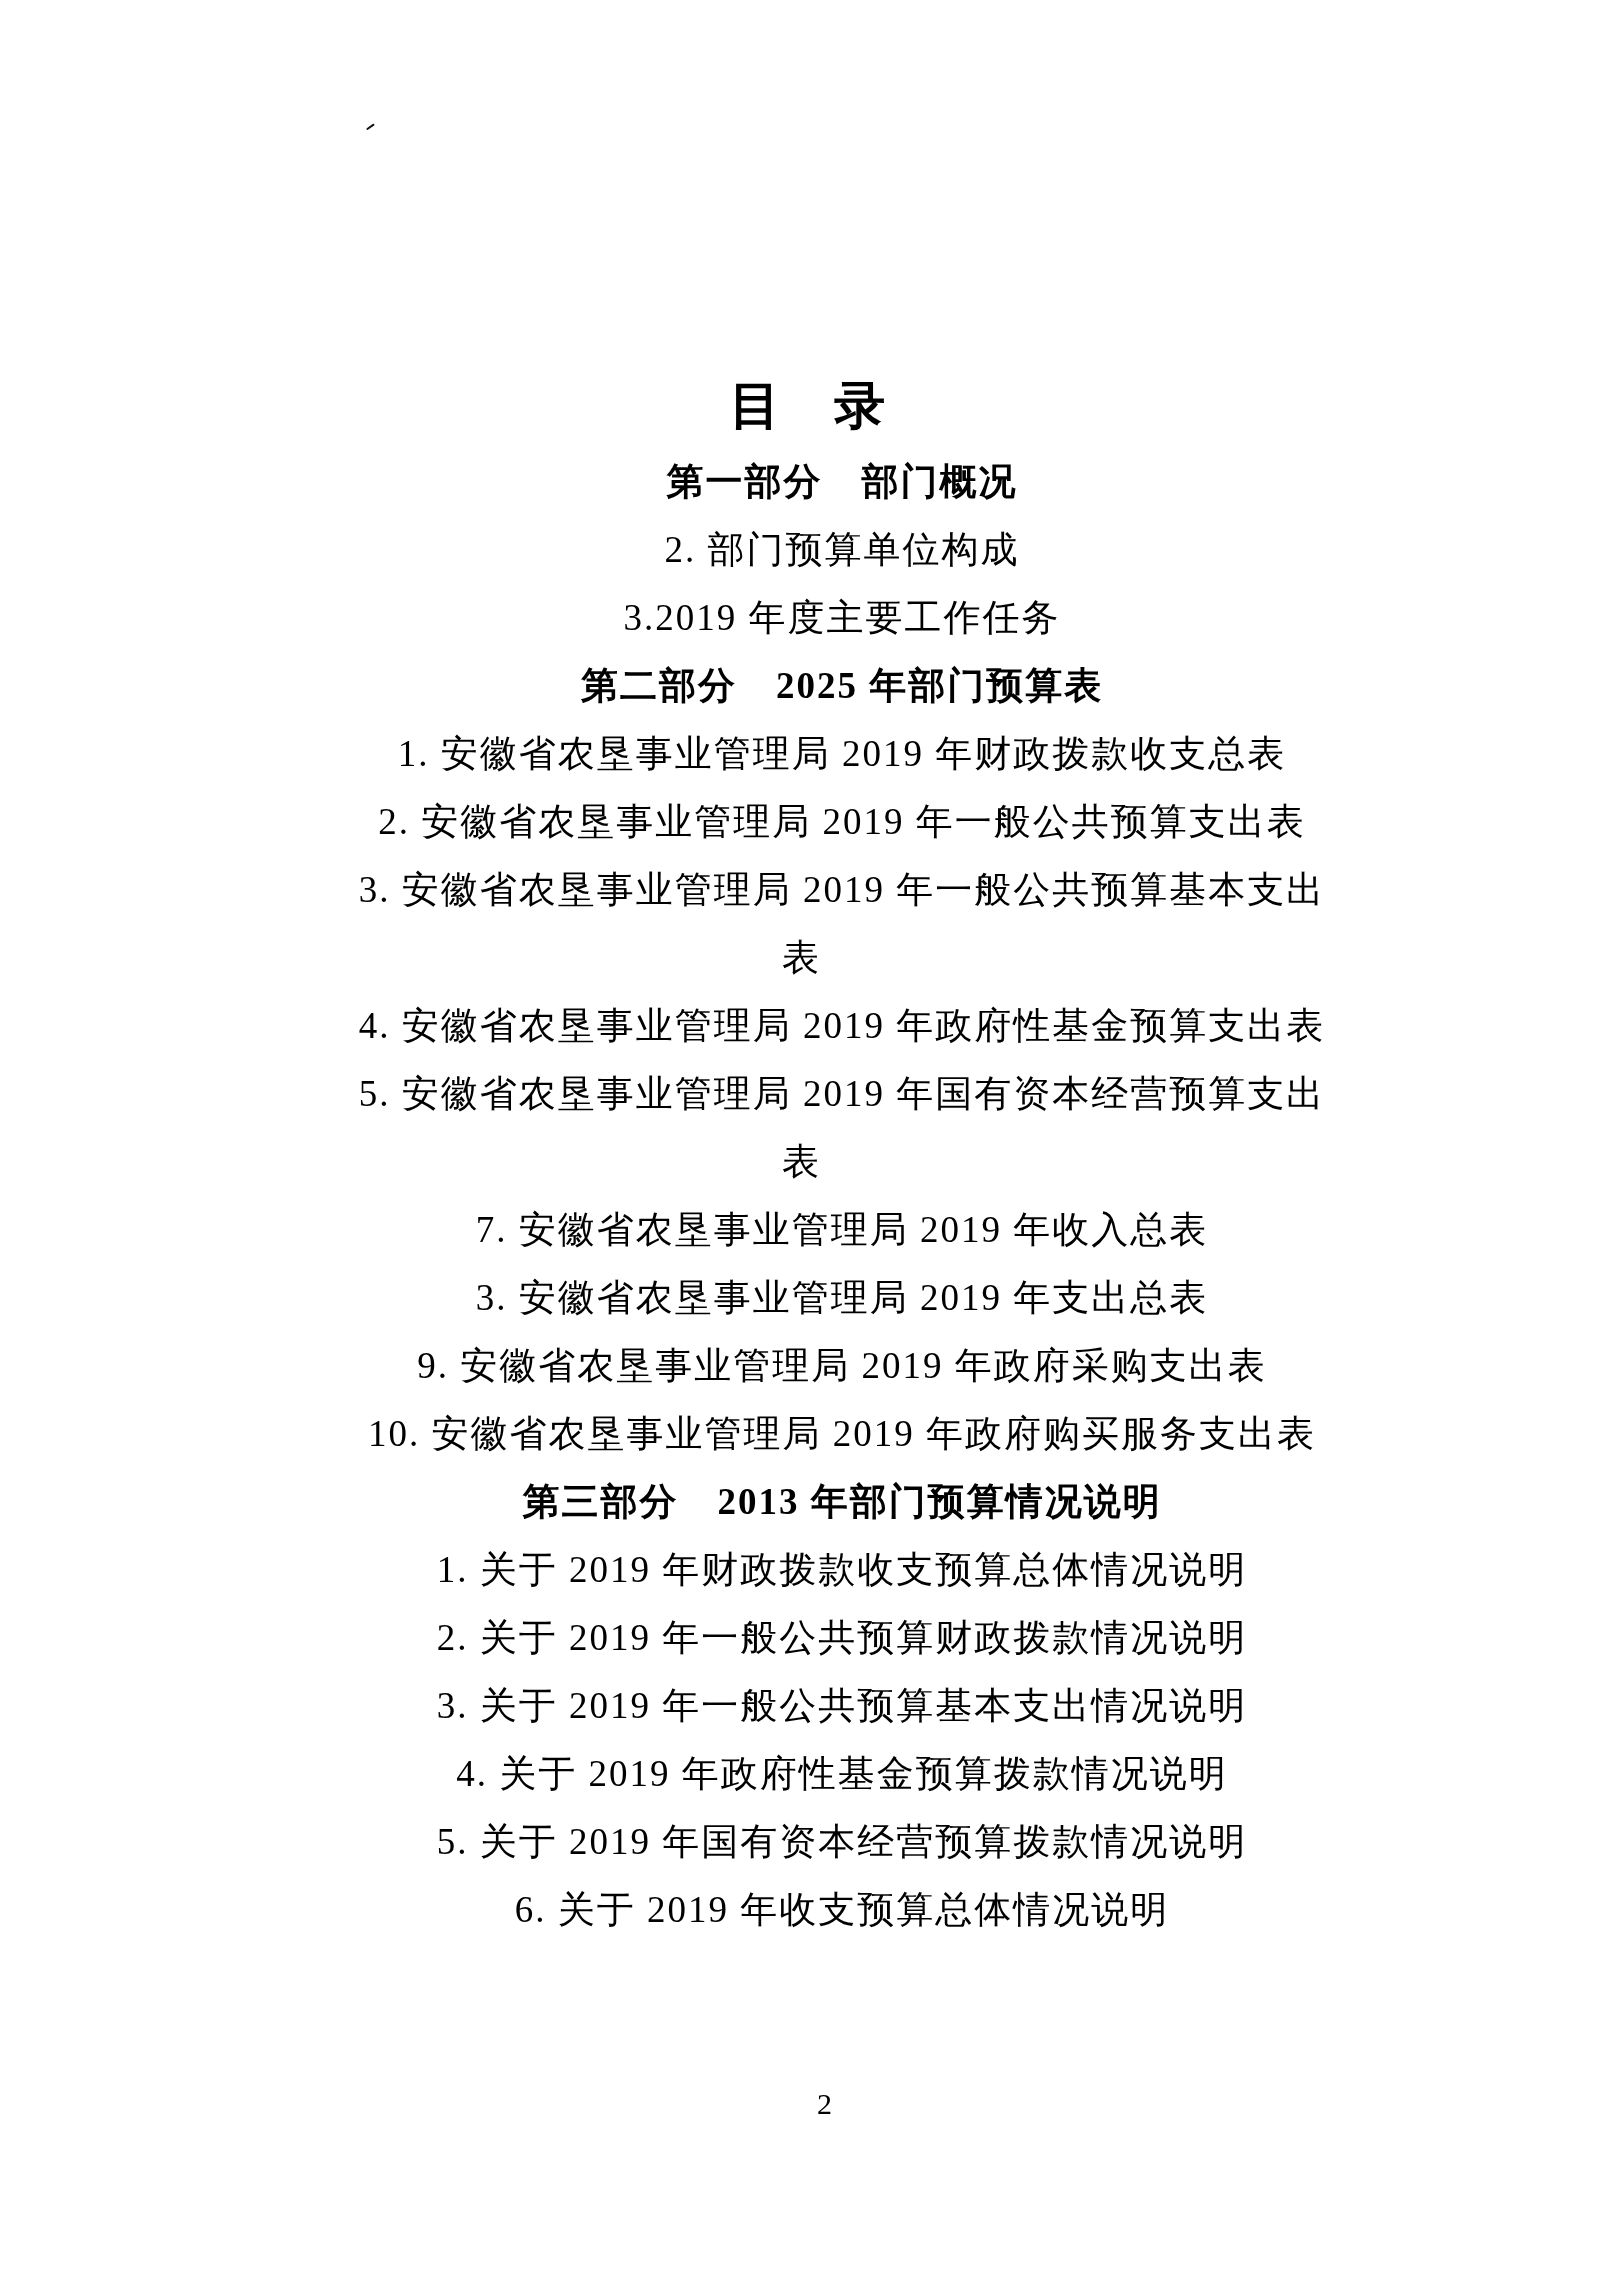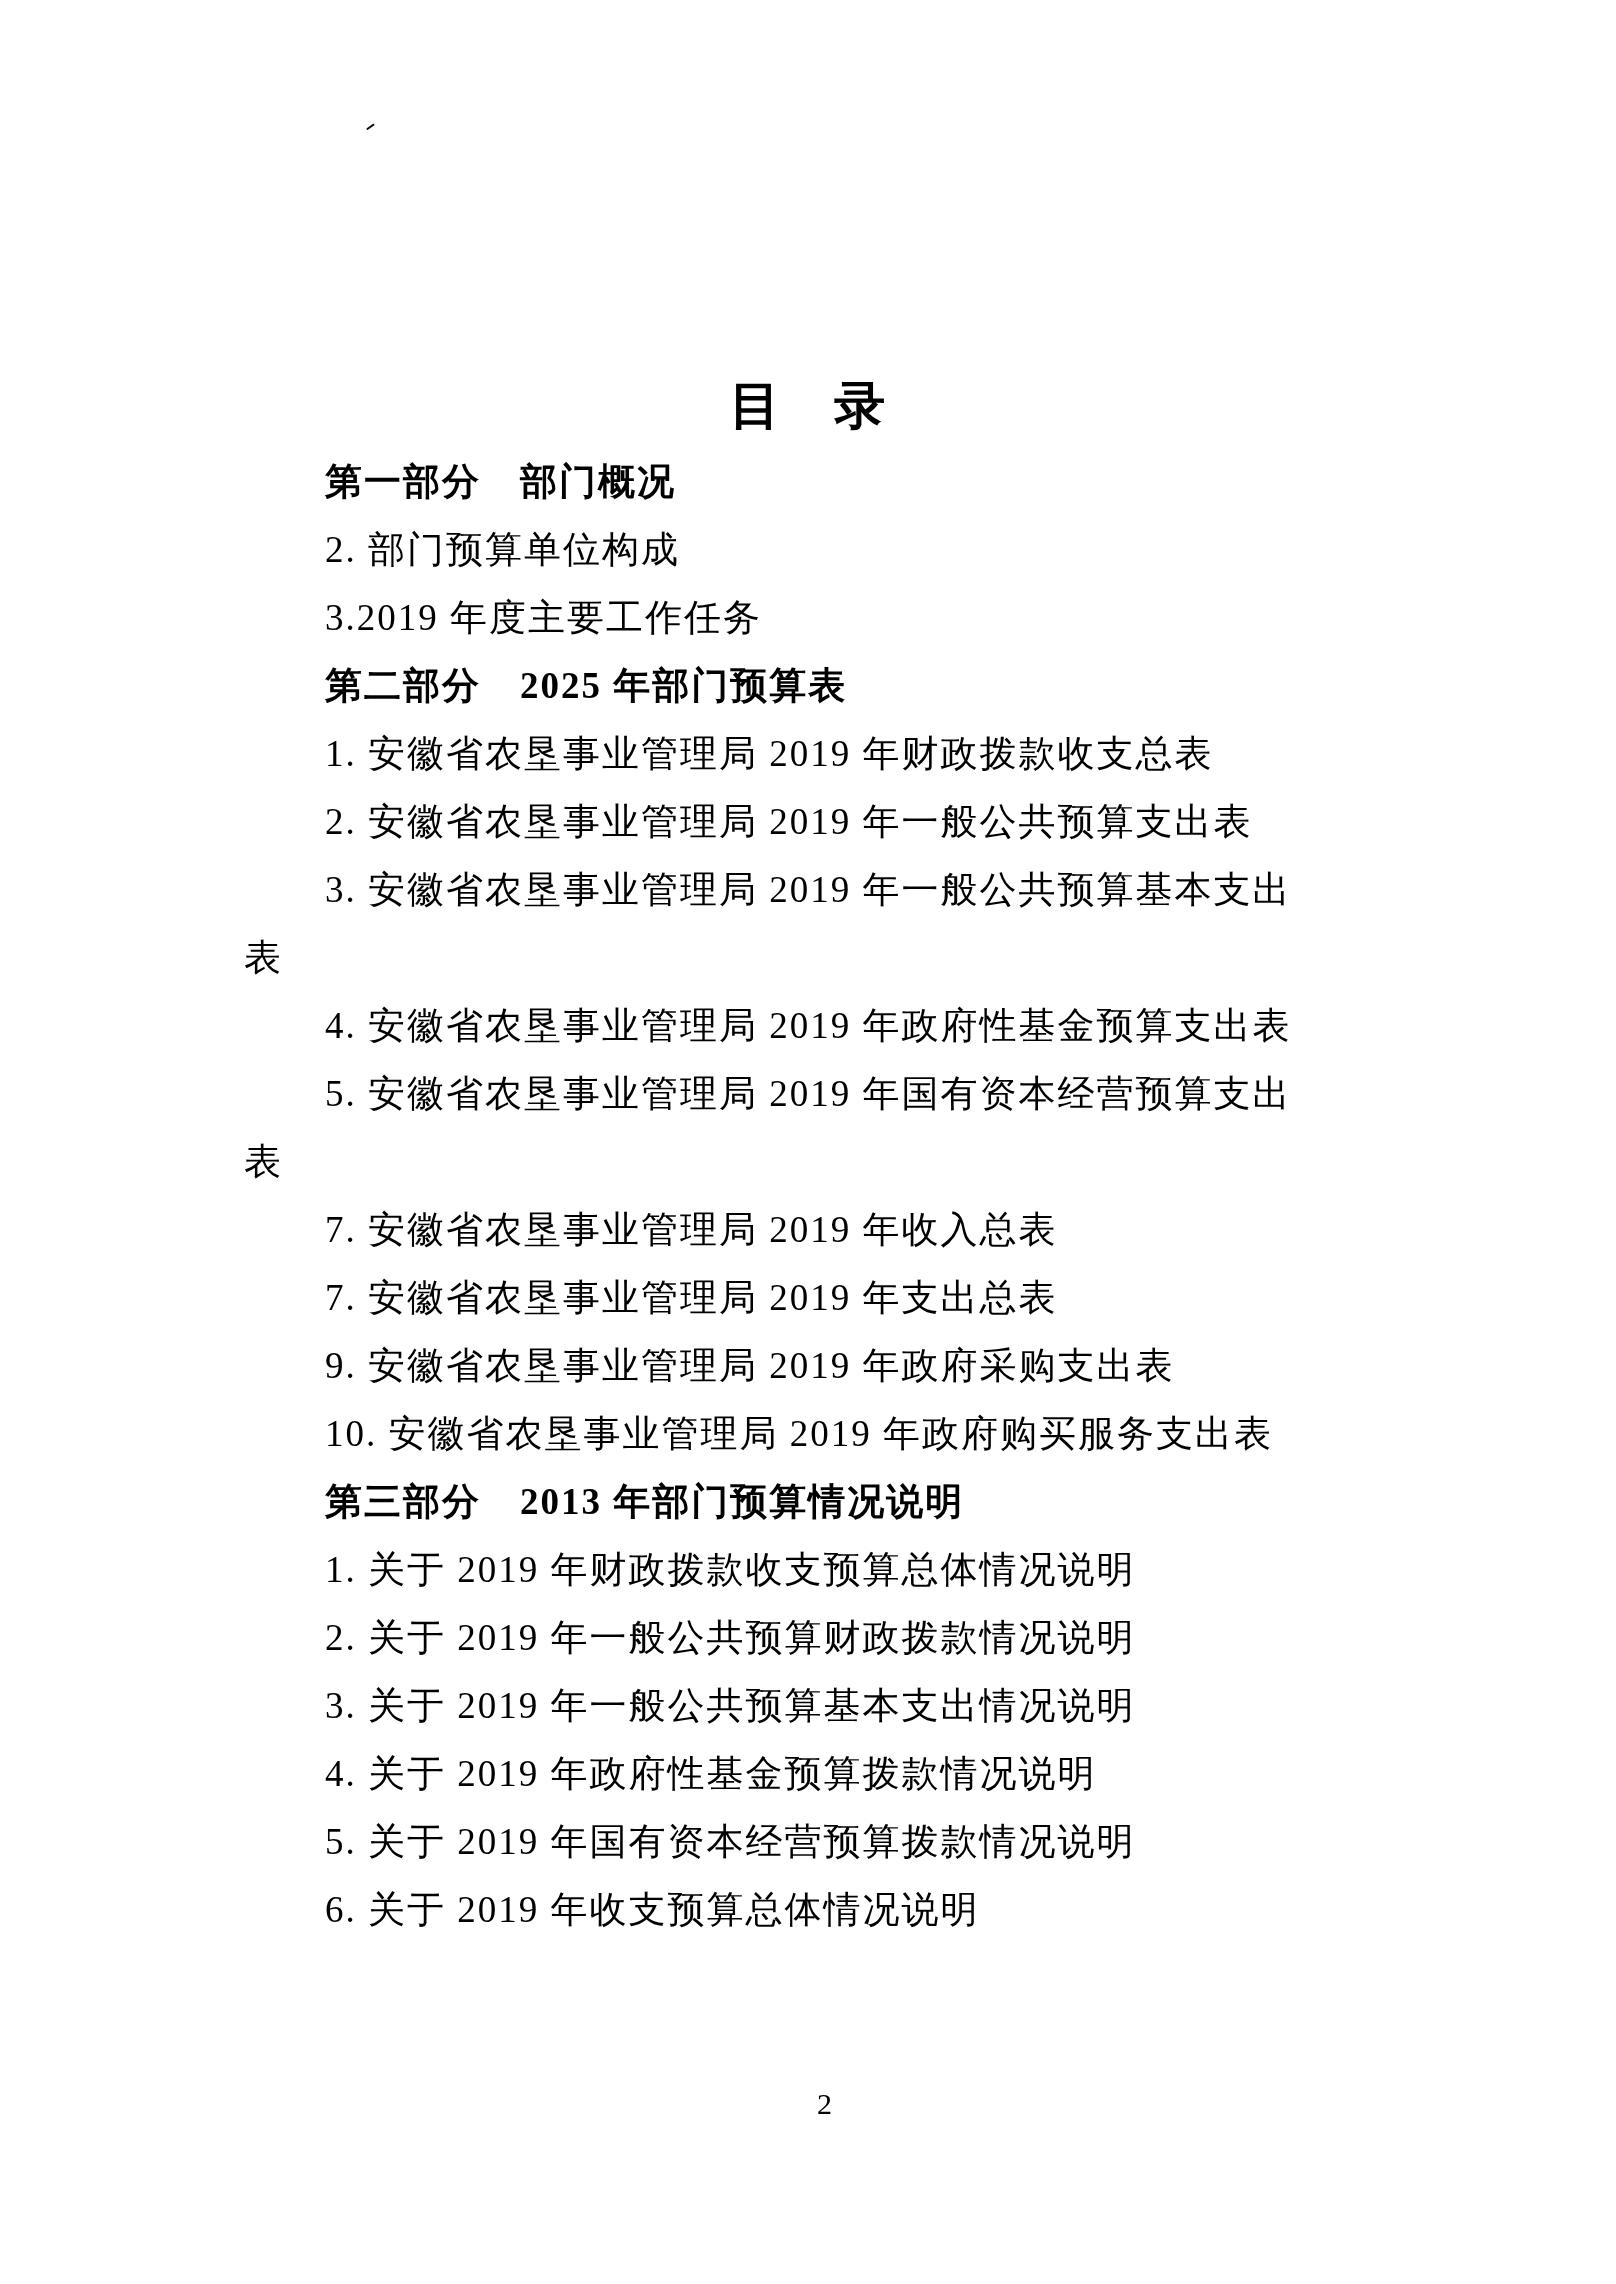--- a/index.html
+++ b/index.html
@@ -40,22 +40,23 @@
     text-align: center;
     font-size: 51px;
     line-height: 63px;
     font-weight: bold;
     letter-spacing: 1.3px;
     white-space: nowrap;
   }
   .toc {
     position: absolute;
     top: 448px;
-    left: 244px;
+    left: 228px;
     width: 1147px;
+    text-align: center;
   }
   .line {
     height: 68px;
     line-height: 68px;
     font-size: 37px;
     letter-spacing: 2px;
     white-space: nowrap;
   }
   .line.heading {
     font-weight: bold;
@@ -91,21 +92,21 @@
       <div class="line item">3.2019 年度主要工作任务</div>
       <div class="line heading">第二部分　2025 年部门预算表</div>
       <div class="line item">1. 安徽省农垦事业管理局 2019 年财政拨款收支总表</div>
       <div class="line item">2. 安徽省农垦事业管理局 2019 年一般公共预算支出表</div>
       <div class="line item">3. 安徽省农垦事业管理局 2019 年一般公共预算基本支出</div>
       <div class="line continuation">表</div>
       <div class="line item">4. 安徽省农垦事业管理局 2019 年政府性基金预算支出表</div>
       <div class="line item">5. 安徽省农垦事业管理局 2019 年国有资本经营预算支出</div>
       <div class="line continuation">表</div>
       <div class="line item">7. 安徽省农垦事业管理局 2019 年收入总表</div>
-      <div class="line item">7. 安徽省农垦事业管理局 2019 年支出总表</div>
+      <div class="line item">3. 安徽省农垦事业管理局 2019 年支出总表</div>
       <div class="line item">9. 安徽省农垦事业管理局 2019 年政府采购支出表</div>
       <div class="line item">10. 安徽省农垦事业管理局 2019 年政府购买服务支出表</div>
       <div class="line heading">第三部分　2013 年部门预算情况说明</div>
       <div class="line item">1. 关于 2019 年财政拨款收支预算总体情况说明</div>
       <div class="line item">2. 关于 2019 年一般公共预算财政拨款情况说明</div>
       <div class="line item">3. 关于 2019 年一般公共预算基本支出情况说明</div>
       <div class="line item">4. 关于 2019 年政府性基金预算拨款情况说明</div>
       <div class="line item">5. 关于 2019 年国有资本经营预算拨款情况说明</div>
       <div class="line item">6. 关于 2019 年收支预算总体情况说明</div>
     </div>

